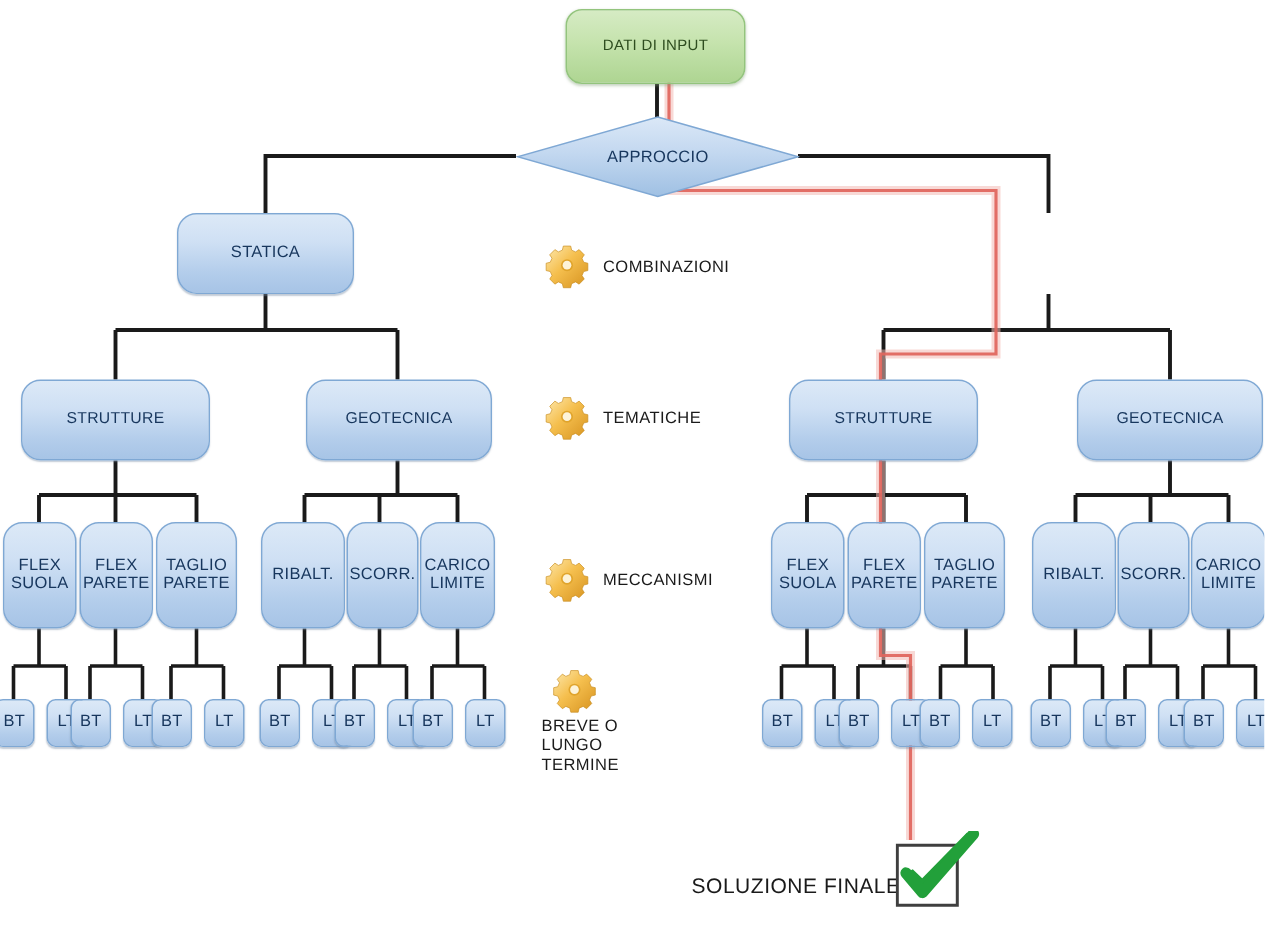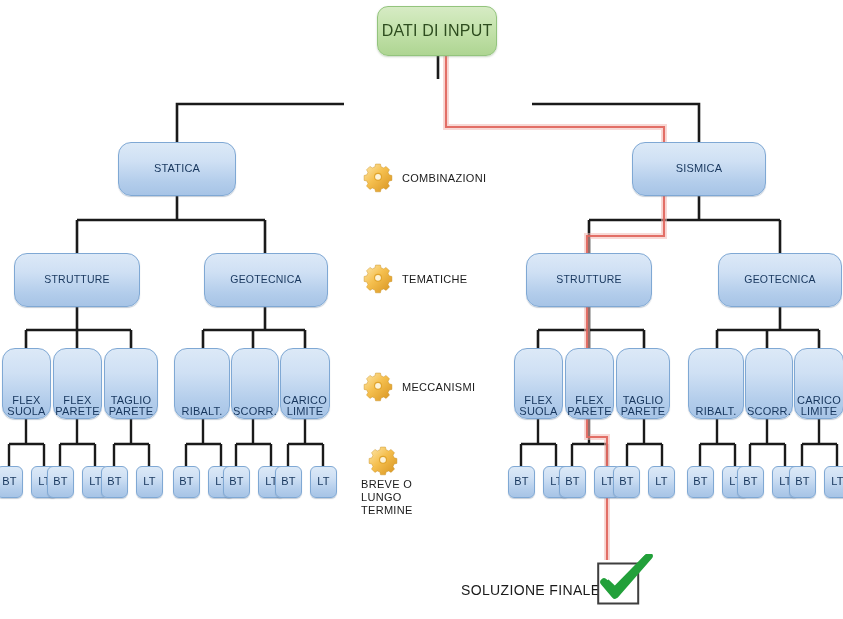--- a/index.html
+++ b/index.html
@@ -41,23 +41,23 @@
   .node.green{
     border:1px solid #93c47d;
     border-radius:11px;
     color:#2e4d1f;
     background:linear-gradient(to bottom,#d6ebc4 0%,#c5e3ad 45%,#aed592 100%);
     box-shadow:0 1px 2px rgba(130,160,120,.45);
   }
 
   .lvl1{font-size:11px;}          
   .lvl2{font-size:10.5px;}        
-  .lvl3{font-size:11px;align-items:flex-end;}          
+  .lvl3{font-size:11px;}          
   .leaf{font-size:11px;border-radius:6px;}
-  .root{font-size:16px;}
+  .root{font-size:10px;}
 
   
   .diamond{
     position:absolute;
     z-index:3;
     display:flex;
     align-items:center;
     justify-content:center;
   }
   .diamond svg{position:absolute;left:0;top:0;}
@@ -172,26 +172,36 @@
       <path d="M446,55 L446,127 L664,127 L664,236 L587,236 L587,437 L607,437 L607,560" stroke="#f3b9b4" stroke-width="6" opacity="0.55"></path>
 
       <path d="M446,55 L446,127 L664,127 L664,236 L587,236 L587,437 L607,437 L607,560" stroke="#e0655c" stroke-width="2.1" opacity="0.92"></path>
     </g>
   </svg>
 
   <div class="node green root" style="left:377px;top:6px;width:120px;height:50px;">
     <span class="lbl">DATI DI INPUT</span>
   </div>
 
+  <div class="diamond" style="left:344px;top:77px;width:189px;height:55px;">
+    <svg width="189" height="55" viewBox="0 0 189 55" xmlns="http://www.w3.org/2000/svg">
+      <defs>
+        <linearGradient id="dg" x1="0" y1="0" x2="0" y2="1">
+          <stop offset="0%" stop-color="#dbe8f7"></stop>
+          <stop offset="45%" stop-color="#c3d8f0"></stop>
+          <stop offset="100%" stop-color="#9fc0e3"></stop>
+        </linearGradient>
+      </defs>
+      <polygon points="94.5,1 188,27.5 94.5,54 1,27.5" fill="url(#dg)" stroke="#7fa8d4" stroke-width="1"></polygon>
+    </svg>
+    <span class="lbl">APPROCCIO</span>
+  </div>
 
   <div class="node lvl1" style="left:118px;top:142px;width:118px;height:54px;">
     <span class="lbl">STATICA</span>
-  </div>
-  <div class="node lvl1" style="left:632px;top:142px;width:134px;height:54px;">
-    <span class="lbl">SISMICA</span>
   </div>
 
   <div class="node lvl2" style="left:14px;top:253px;width:126px;height:54px;">
     <span class="lbl">STRUTTURE</span>
   </div>
   <div class="node lvl2" style="left:204px;top:253px;width:124px;height:54px;">
     <span class="lbl">GEOTECNICA</span>
   </div>
   <div class="node lvl2" style="left:526px;top:253px;width:126px;height:54px;">
     <span class="lbl">STRUTTURE</span>

